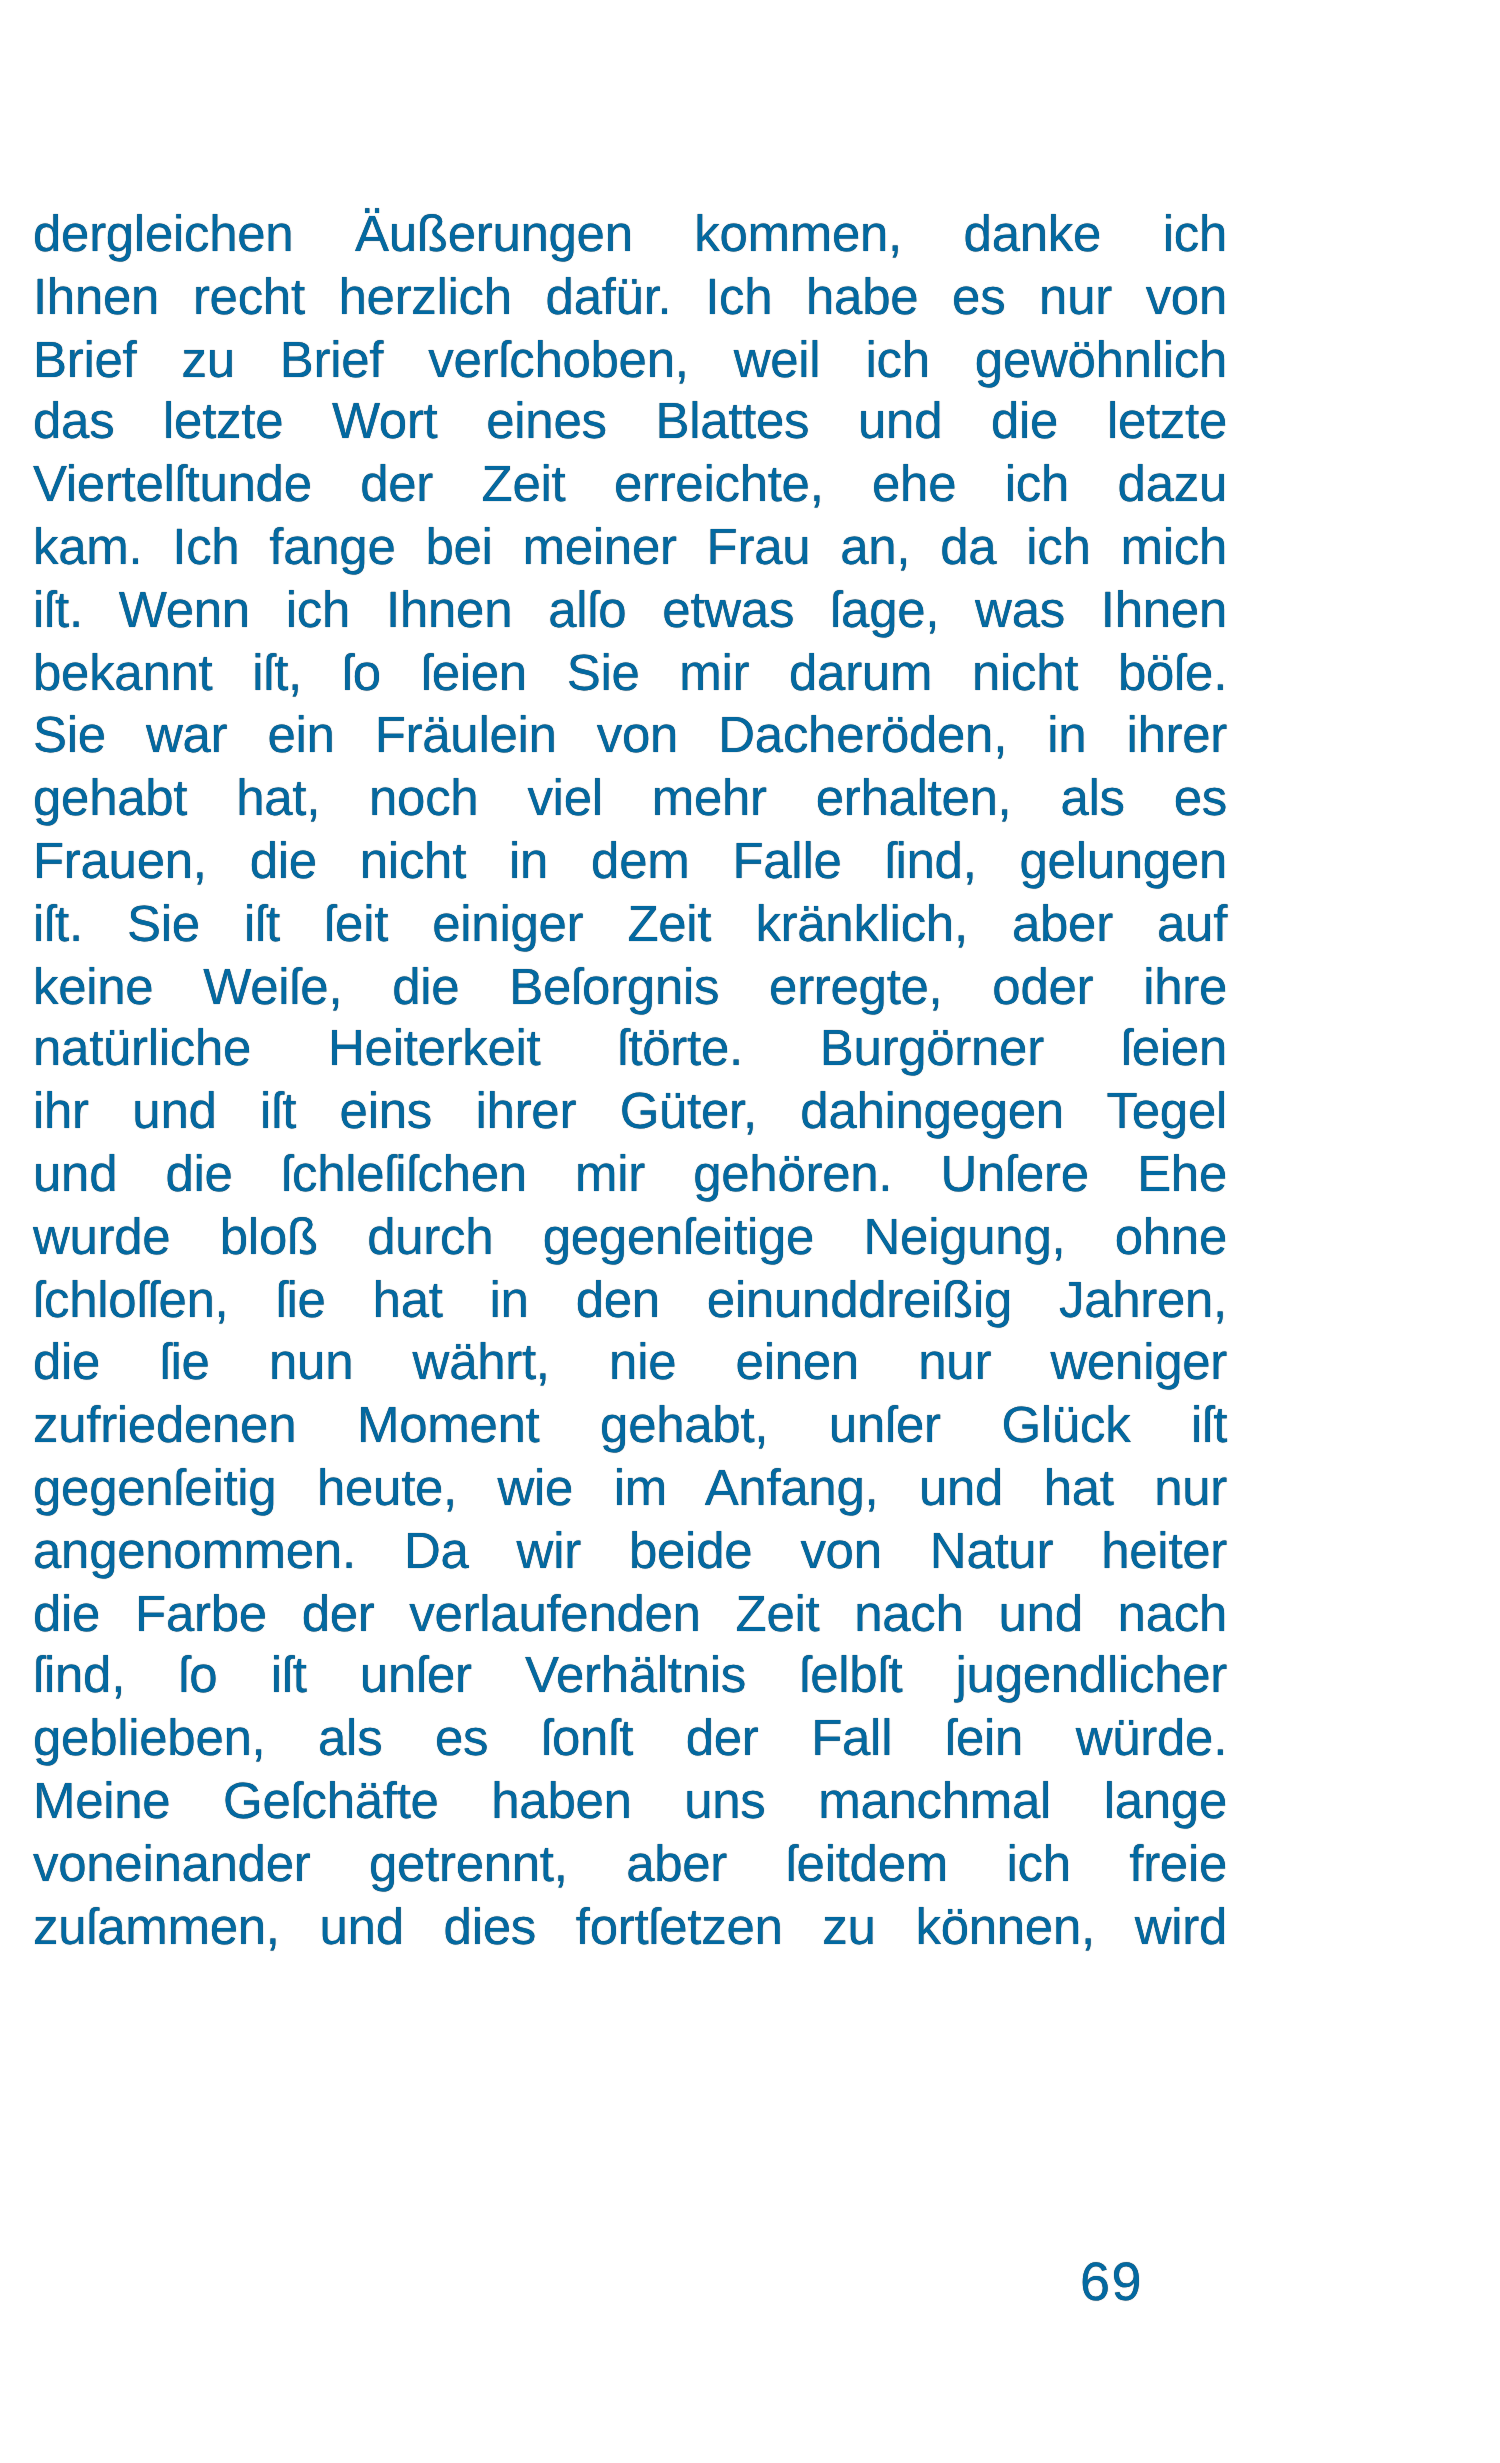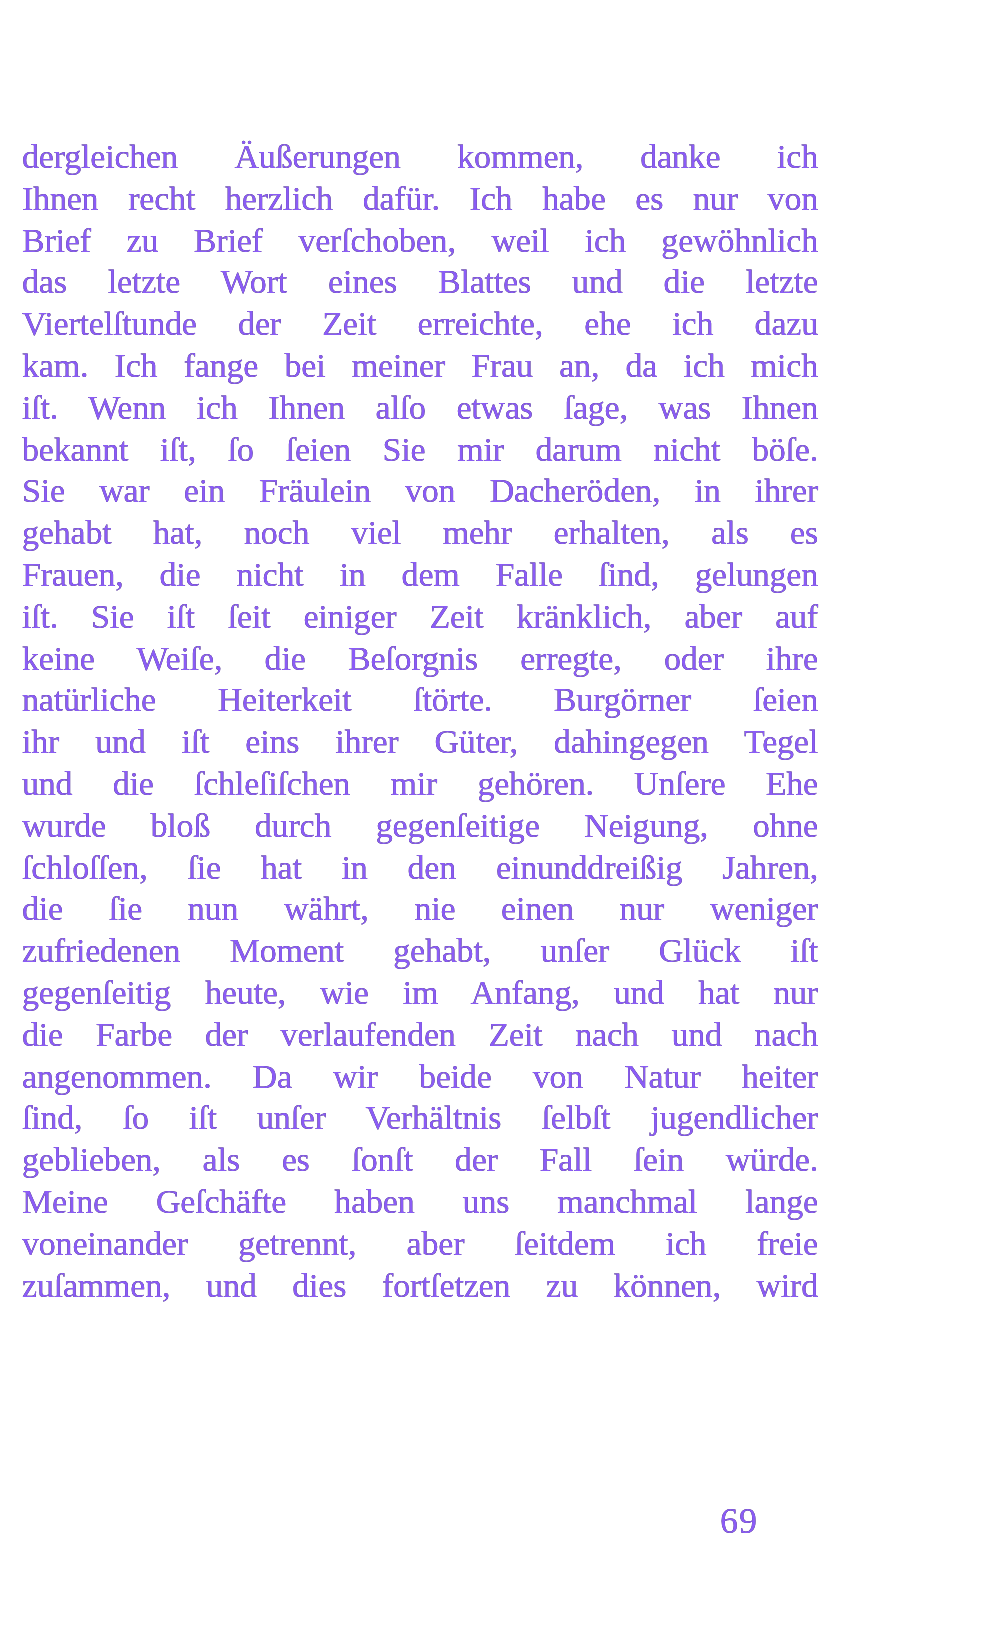--- a/index.html
+++ b/index.html
@@ -8,22 +8,22 @@
     width: 1000px;
     height: 1642px;
     background: #ffffff;
     overflow: hidden;
   }
   .book-page {
     position: relative;
     width: 1000px;
     height: 1642px;
     background: #ffffff;
-    font-family: Liberation Serif, serif;
-    color: #8b5cf6;
+    font-family: Liberation Sans, sans-serif;
+    color: #0369a1;
   }
   .text-block {
     position: absolute;
     left: 22px;
     top: 136px;
     width: 796px;
   }
   .line {
     font-size: 34px;
     line-height: 41.8px;
@@ -65,22 +65,22 @@
     <div class="line">iſt. Sie iſt ſeit einiger Zeit kränklich, aber auf</div>
     <div class="line">keine Weiſe, die Beſorgnis erregte, oder ihre</div>
     <div class="line">natürliche Heiterkeit ſtörte. Burgörner ſeien</div>
     <div class="line">ihr und iſt eins ihrer Güter, dahingegen Tegel</div>
     <div class="line">und die ſchleſiſchen mir gehören. Unſere Ehe</div>
     <div class="line">wurde bloß durch gegenſeitige Neigung, ohne</div>
     <div class="line">ſchloſſen, ſie hat in den einunddreißig Jahren,</div>
     <div class="line">die ſie nun währt, nie einen nur weniger</div>
     <div class="line">zufriedenen Moment gehabt, unſer Glück iſt</div>
     <div class="line">gegenſeitig heute, wie im Anfang, und hat nur</div>
+    <div class="line">angenommen. Da wir beide von Natur heiter</div>
     <div class="line">die Farbe der verlaufenden Zeit nach und nach</div>
-    <div class="line">angenommen. Da wir beide von Natur heiter</div>
     <div class="line">ſind, ſo iſt unſer Verhältnis ſelbſt jugendlicher</div>
     <div class="line">geblieben, als es ſonſt der Fall ſein würde.</div>
     <div class="line">Meine Geſchäfte haben uns manchmal lange</div>
     <div class="line">voneinander getrennt, aber ſeitdem ich freie</div>
     <div class="line">zuſammen, und dies fortſetzen zu können, wird</div>
   </div>
   <div class="page-number">69</div>
 </div>
 
 </body></html>

